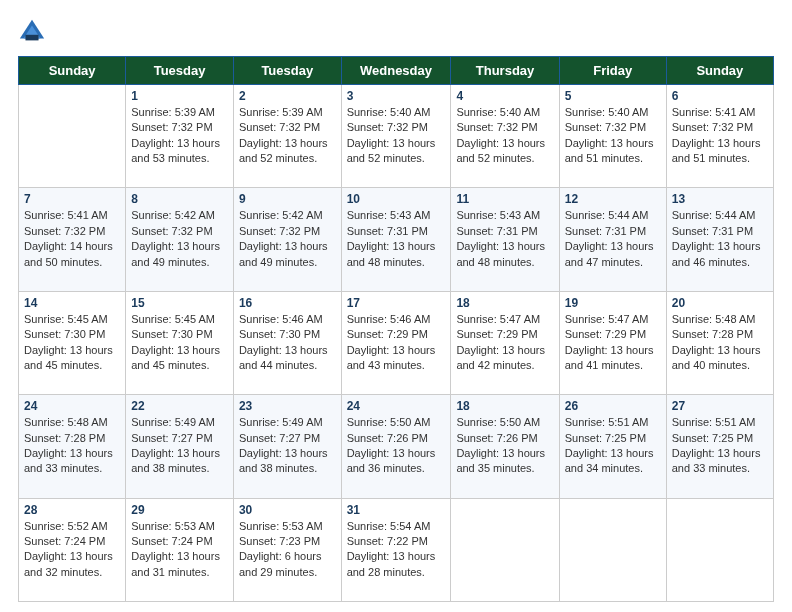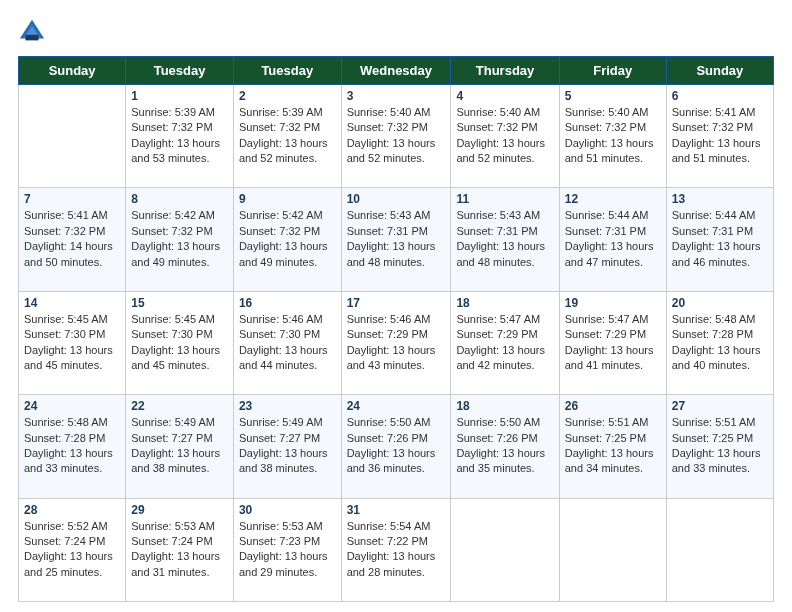--- a/index.html
+++ b/index.html
@@ -365,37 +365,37 @@
           <div>Daylight: 13 hours and 33 minutes.</div>
         </div>
       </td>
           </tr>
           <tr>
             <td>
         <span class="date-num">28</span>
         <div class="cell-text">
           <div>Sunrise: 5:52 AM</div>
           <div>Sunset: 7:24 PM</div>
-          <div>Daylight: 13 hours and 25 minutes.</div>
+          <div>Daylight: 13 hours and 32 minutes.</div>
         </div>
       </td>
             <td>
         <span class="date-num">29</span>
         <div class="cell-text">
           <div>Sunrise: 5:53 AM</div>
           <div>Sunset: 7:24 PM</div>
           <div>Daylight: 13 hours and 31 minutes.</div>
         </div>
       </td>
             <td>
         <span class="date-num">30</span>
         <div class="cell-text">
           <div>Sunrise: 5:53 AM</div>
           <div>Sunset: 7:23 PM</div>
-          <div>Daylight: 13 hours and 29 minutes.</div>
+          <div>Daylight: 6 hours and 29 minutes.</div>
         </div>
       </td>
             <td>
         <span class="date-num">31</span>
         <div class="cell-text">
           <div>Sunrise: 5:54 AM</div>
           <div>Sunset: 7:22 PM</div>
           <div>Daylight: 13 hours and 28 minutes.</div>
         </div>
       </td>

